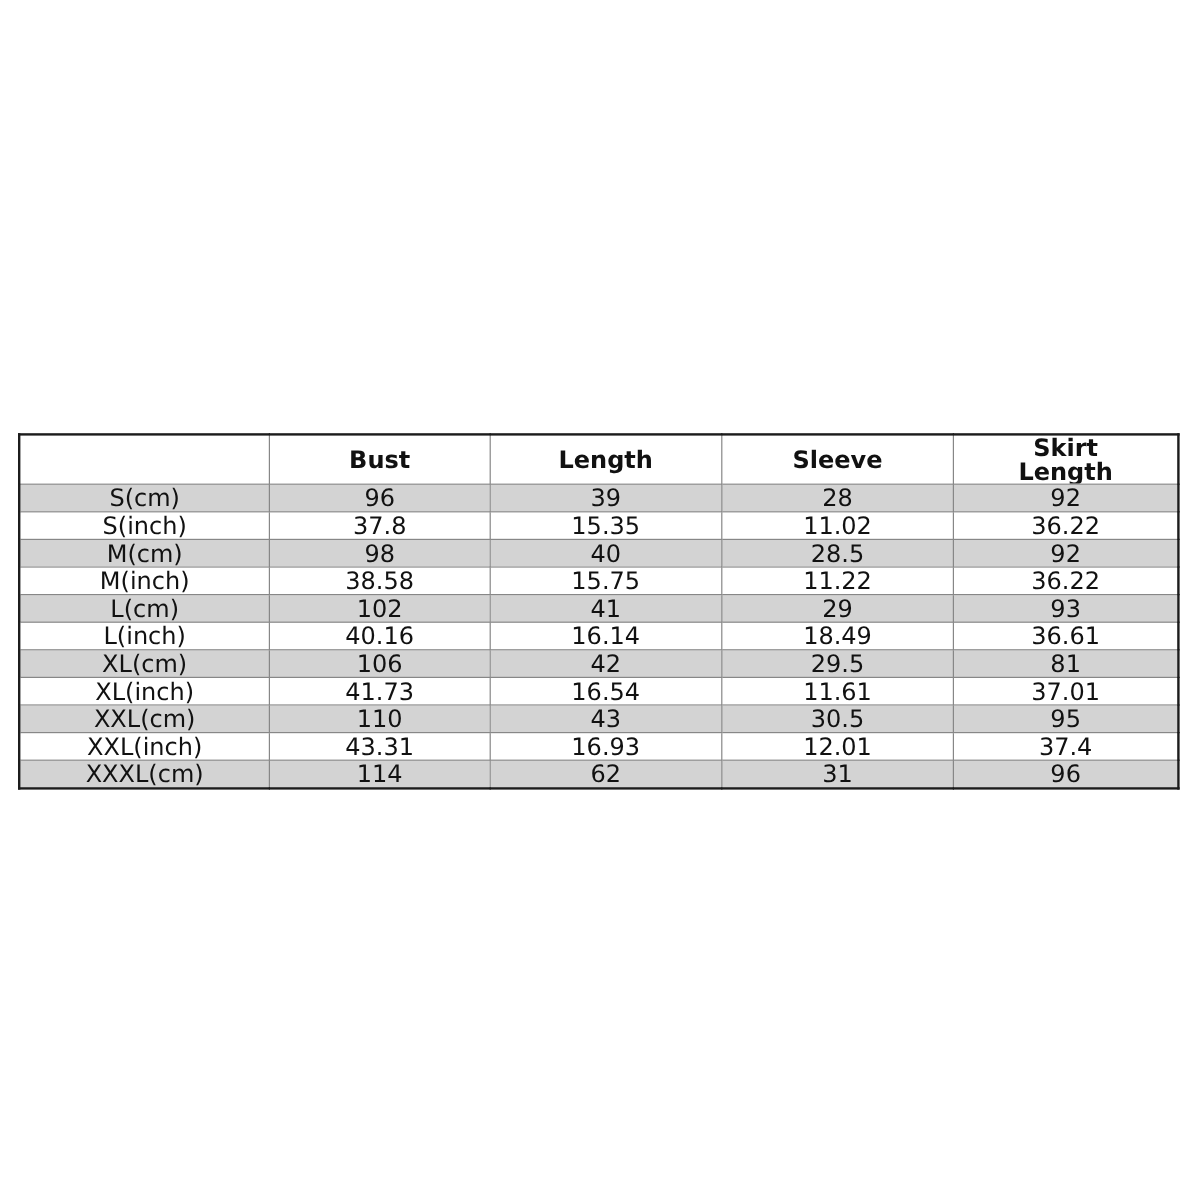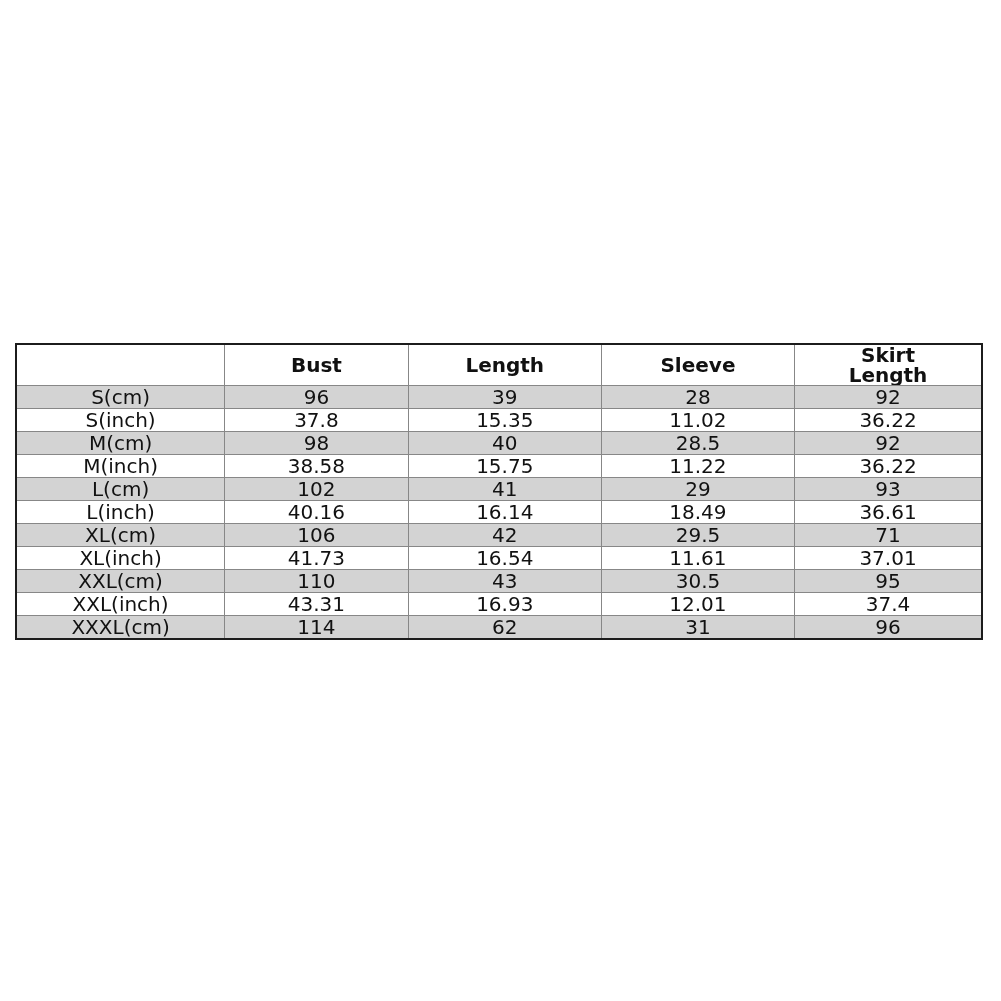--- a/index.html
+++ b/index.html
@@ -13,21 +13,21 @@
   }
   .canvas {
     position: relative;
     width: 1001px;
     height: 1001px;
     background: #ffffff;
   }
   .table-wrap {
     position: absolute;
     left: 15px;
-    top: 343px;
+    top: 361px;
     width: 968px;
   }
   table.size-chart {
     width: 100%;
     border-collapse: collapse;
     table-layout: fixed;
     border: 2px solid #1c1c1c;
   }
   table.size-chart th,
   table.size-chart td {
@@ -138,21 +138,21 @@
             <td>40.16</td>
             <td>16.14</td>
             <td>18.49</td>
             <td>36.61</td>
           </tr>
           <tr class="shaded">
             <td>XL(cm)</td>
             <td>106</td>
             <td>42</td>
             <td>29.5</td>
-            <td>71</td>
+            <td>81</td>
           </tr>
           <tr class="plain">
             <td>XL(inch)</td>
             <td>41.73</td>
             <td>16.54</td>
             <td>11.61</td>
             <td>37.01</td>
           </tr>
           <tr class="shaded">
             <td>XXL(cm)</td>

